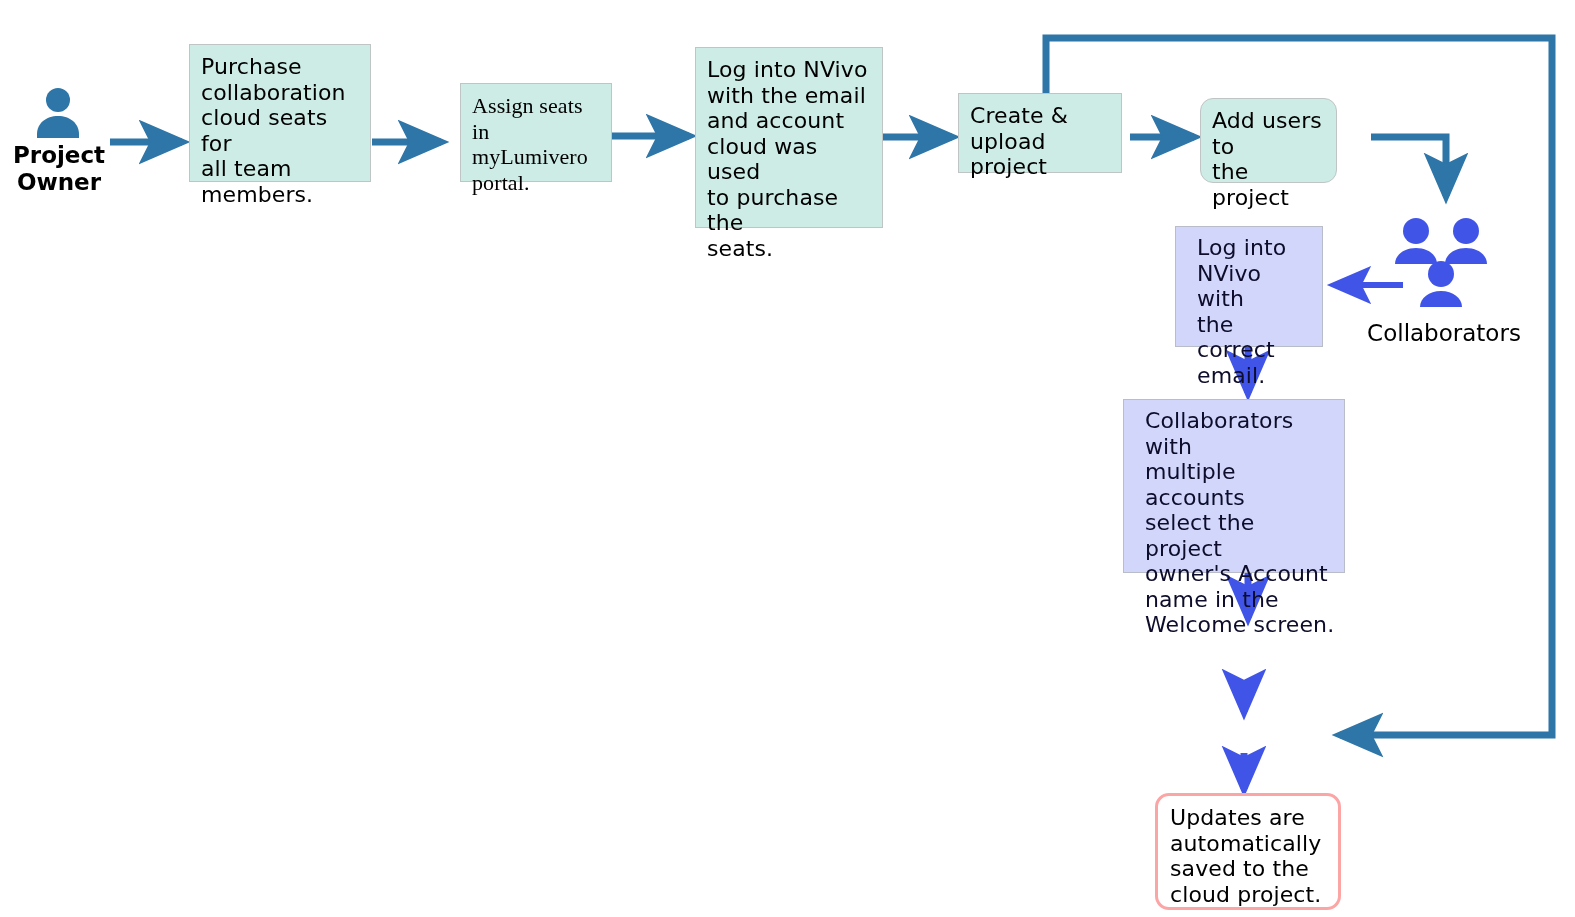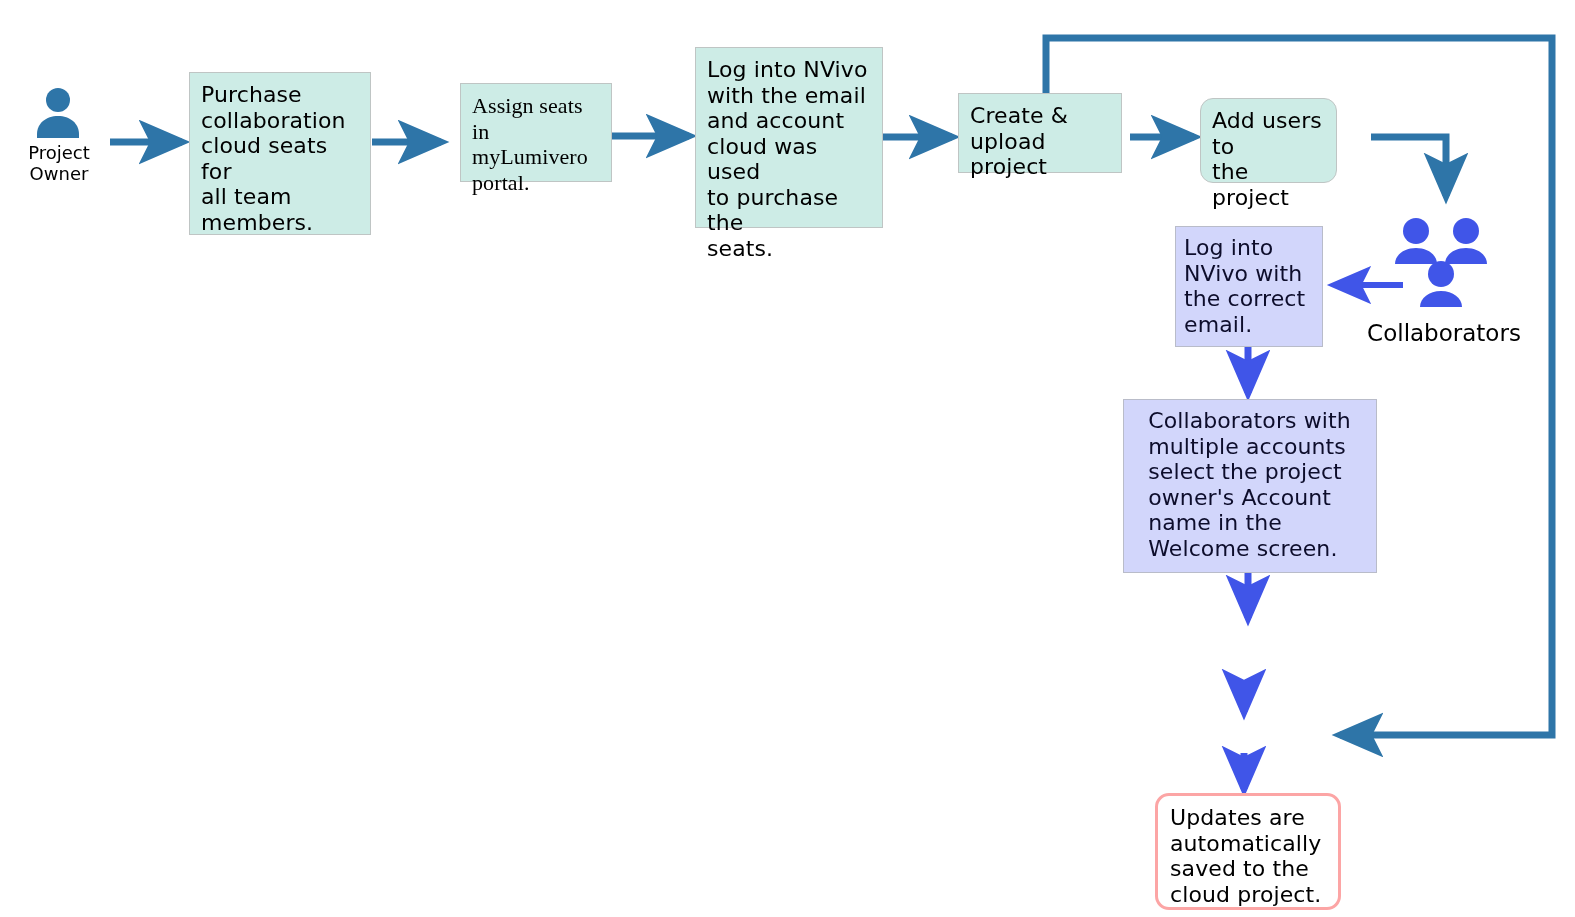--- a/index.html
+++ b/index.html
@@ -43,35 +43,35 @@
     border: 1px solid #bfc5c4;
     color: #000000;
     font-size: 22px;
     padding: 9px 10px 8px 11px;
   }
   .lav {
     background: #d2d6fb;
     border: 1px solid #b9bcc9;
     color: #0d0d2b;
     font-size: 22px;
-    padding: 8px 9px 8px 8px;
+    padding: 8px 9px 8px 21px;
   }
   .rounded {
     background: #ffffff;
     border: 3px solid #fca5a5;
     border-radius: 14px;
     color: #000000;
     font-size: 22px;
     padding: 9px 10px 8px 12px;
   }
   .plainlabel {
     position: absolute;
     color: #000000;
-    font-weight: normal;
-    font-size: 18px;
+    font-weight: bold;
+    font-size: 23px;
     line-height: 1.18;
     white-space: pre-line;
     text-align: center;
   }
   .iconwrap {
     position: absolute;
   }
 </style>
 </head>
 <body>
@@ -115,21 +115,21 @@
 
   <div class="iconwrap" style="left:34px; top:86px;">
     <svg width="48" height="56" viewBox="0 0 48 56">
       <circle cx="24" cy="14" r="12" fill="#2e75a8"></circle>
       <path d="M24,30 C36,30 45,37.5 45,48 L45,52 L3,52 L3,48 C3,37.5 12,30 24,30 Z" fill="#2e75a8"></path>
     </svg>
   </div>
   <div class="plainlabel" style="left:0px; top:142px; width:118px;">Project
 Owner</div>
 
-  <div class="node mint" style="left:189px; top:72px; width:182px; height:163px;">
+  <div class="node mint" style="left:189px; top:44px; width:182px; height:138px;">
     <span>Purchase
 collaboration
 cloud seats for
 all team
 members.</span>
   </div>
 
   <div class="node mint" style="left:460px; top:83px; width:152px; height:99px;font-family:Liberation Serif, serif;">
     <span>Assign seats in
 myLumivero
@@ -167,21 +167,21 @@
   </div>
   <div class="plainlabel" style="left:1346px; top:320px; width:196px; font-weight:normal; font-size:23px;">Collaborators</div>
 
   <div class="node lav" style="left:1175px; top:226px; width:148px; height:121px;">
     <span>Log into
 NVivo with
 the correct
 email.</span>
   </div>
 
-  <div class="node lav" style="left:1123px; top:399px; width:254px; height:174px;justify-content:center;">
+  <div class="node lav" style="left:1123px; top:399px; width:222px; height:174px;">
     <span>Collaborators with
 multiple accounts
 select the project
 owner's Account
 name in the
 Welcome screen.</span>
   </div>
 
 
 

